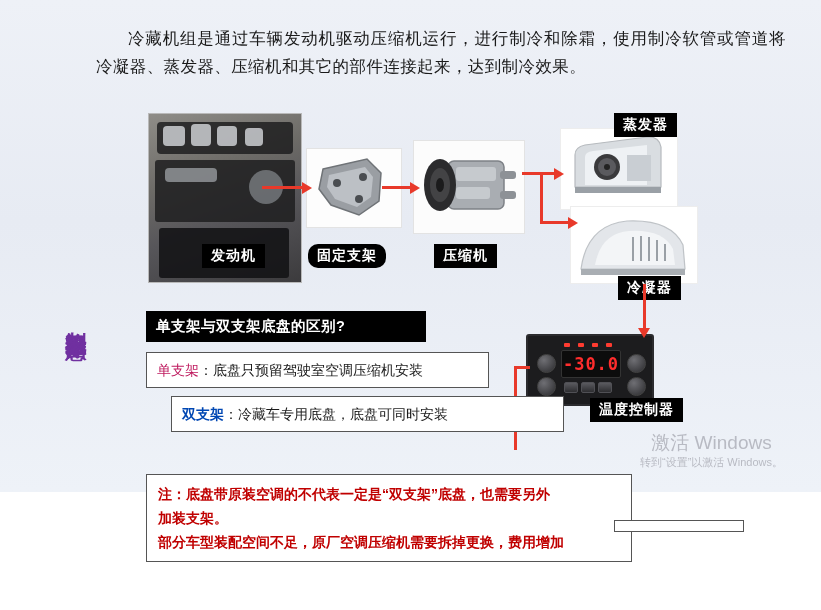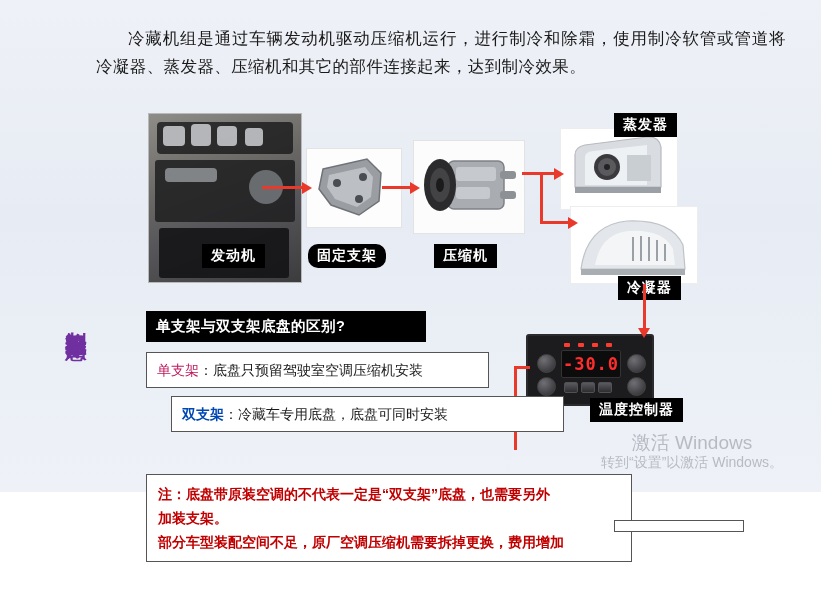--- a/index.html
+++ b/index.html
@@ -216,21 +216,21 @@
   
   .wm {
     position: absolute;
     right: 38px;
     bottom: 22px;
     color: rgba(120,120,130,.45);
     text-align: center;
     pointer-events: none;
   }
   .wm .l1 { font-size: 19px; line-height: 22px; }
-  .wm .l2 { font-size: 14px; line-height: 16px; }
+  .wm .l2 { font-size: 11px; line-height: 16px; }
 </style>
 </head>
 <body>
 
 <div id="slide">
 
   <div class="intro">冷藏机组是通过车辆发动机驱动压缩机运行，进行制冷和除霜，使用制冷软管或管道将冷凝器、蒸发器、压缩机和其它的部件连接起来，达到制冷效果。</div>
 
   <div class="vtitle">制冷机组工作示意图</div>
 

